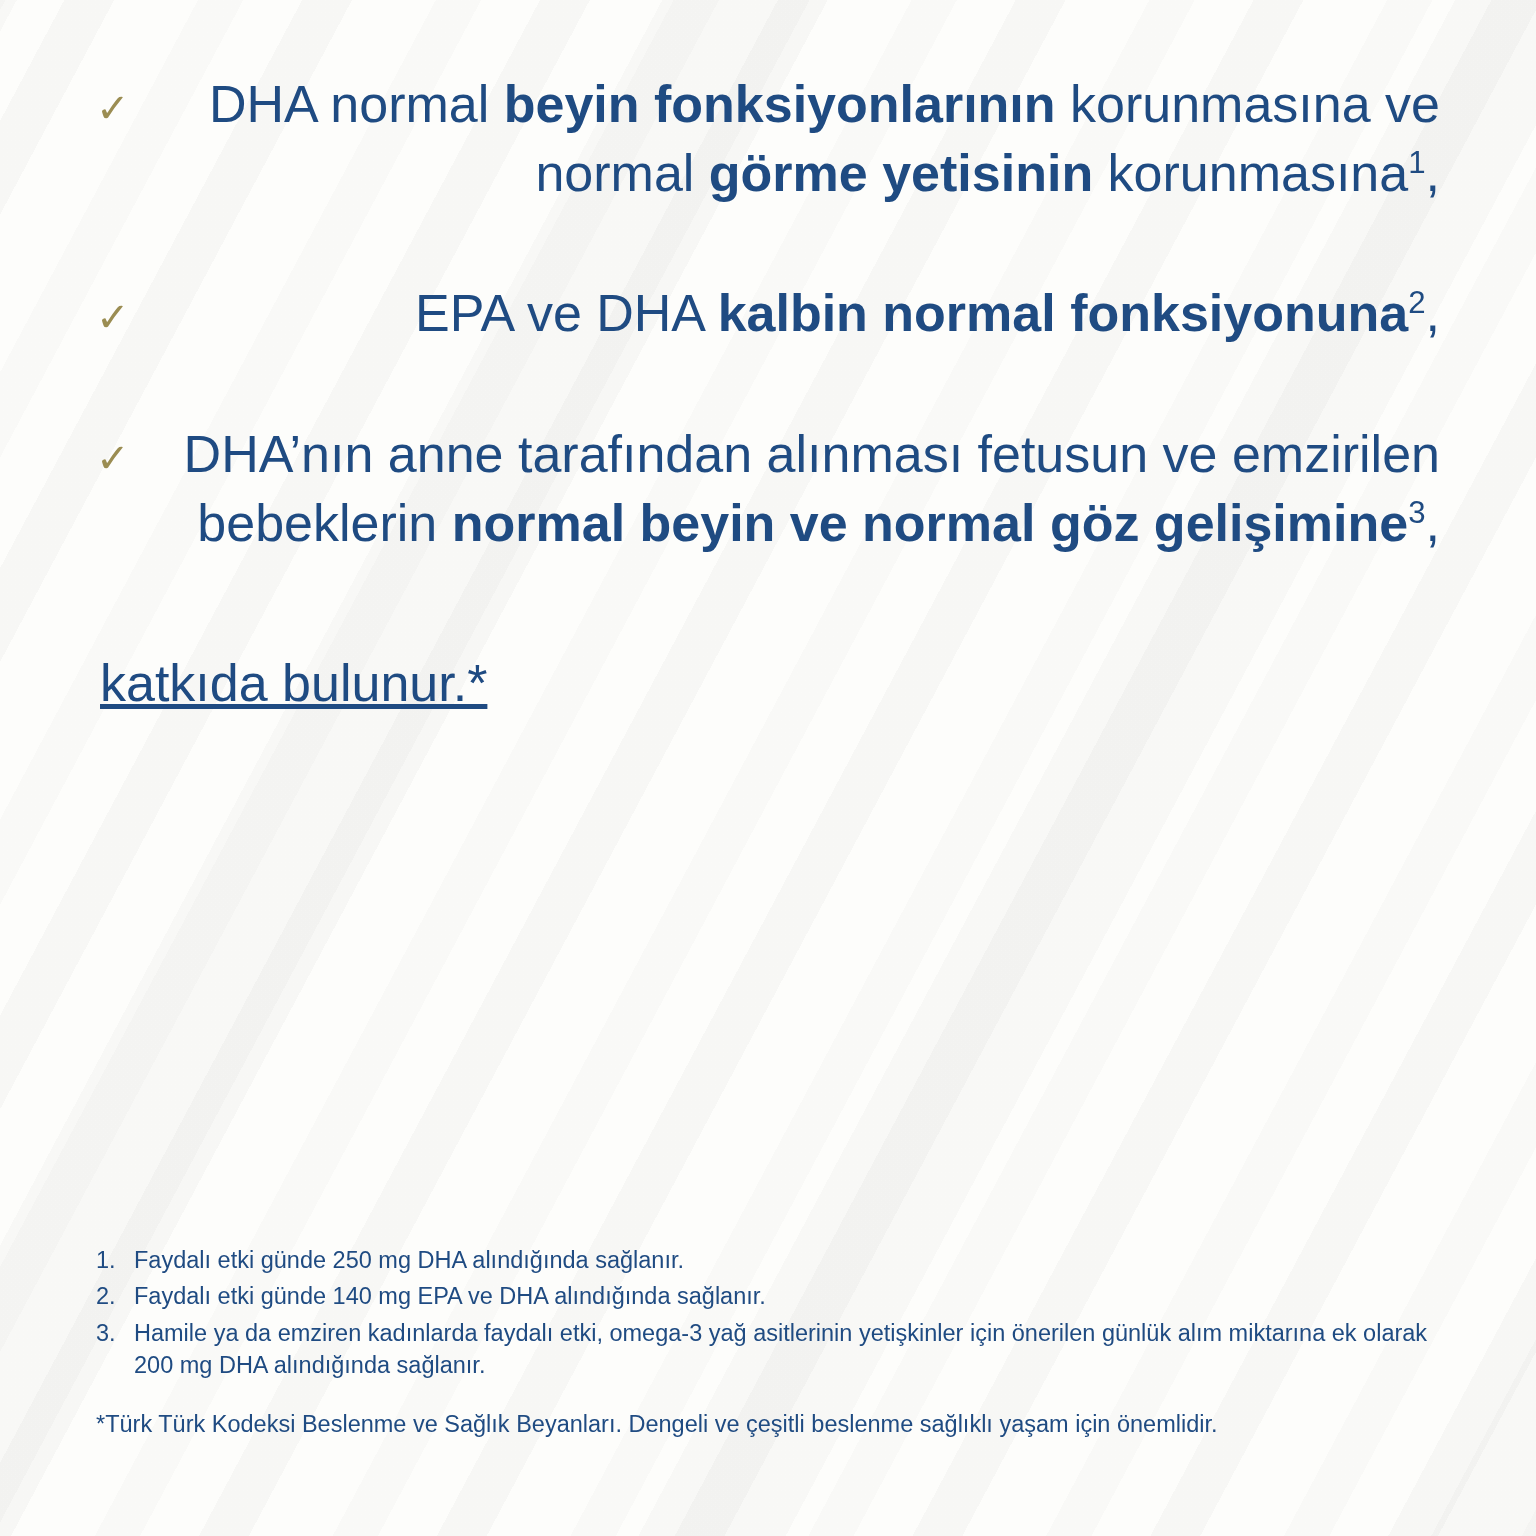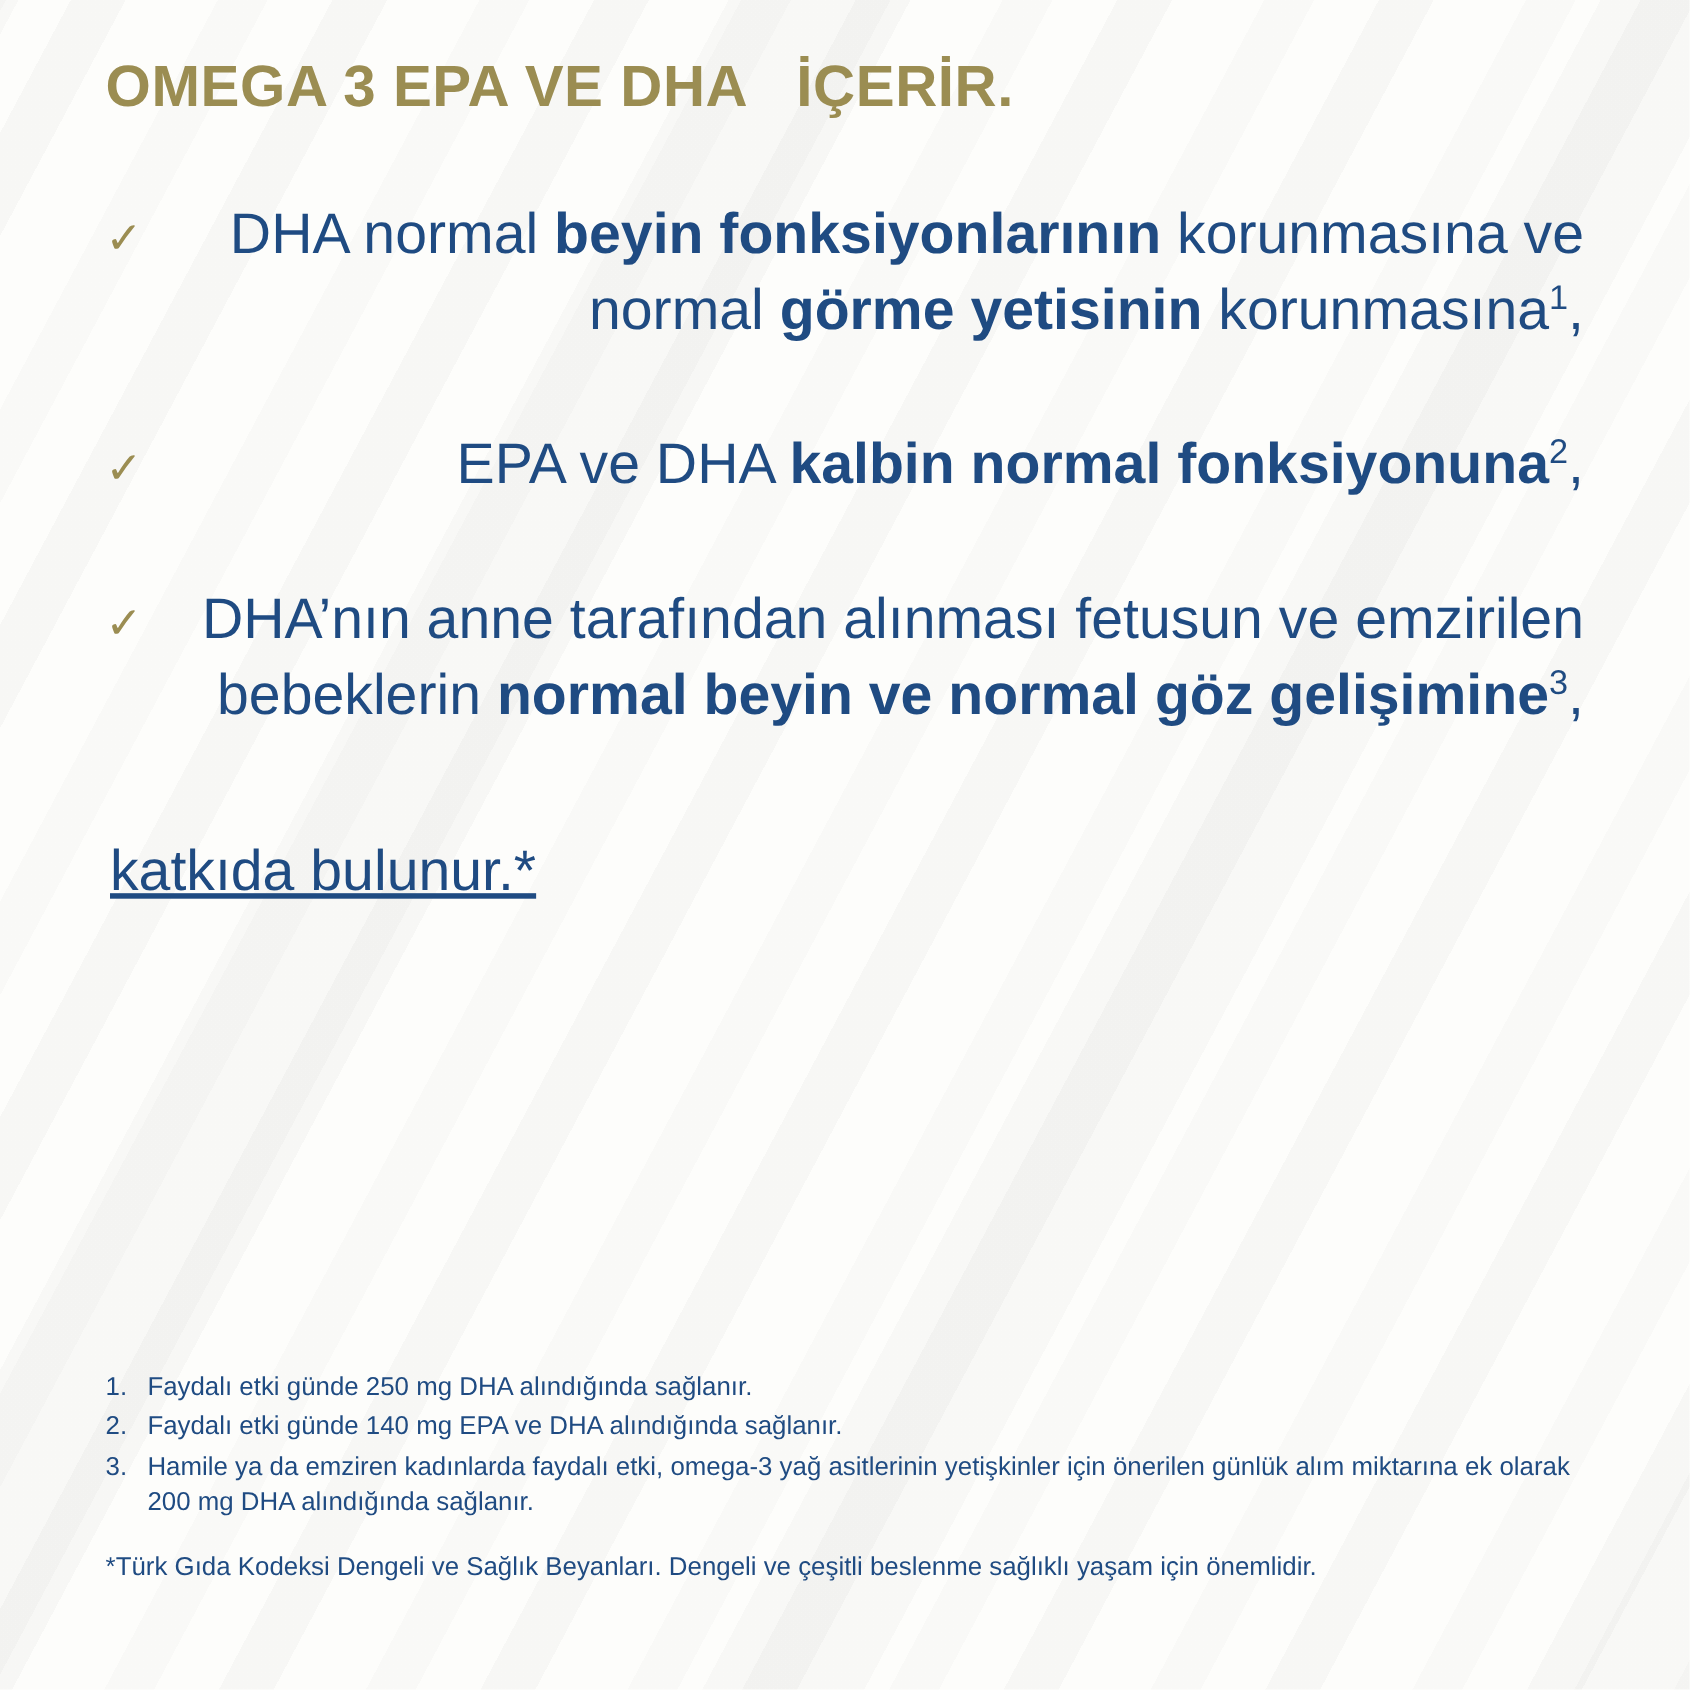--- a/index.html
+++ b/index.html
@@ -147,24 +147,20 @@
 </style>
 </head>
 <body>
 
 <div class="page">
   <div class="streaks"></div>
   <div class="streaks2"></div>
 
   <div class="content">
 
-    <div class="headline">
-      <span>OMEGA 3 EPA VE DHA</span>
-      &nbsp;&nbsp;<span>İÇERİR.</span>
-    </div>
 
     <div class="claims">
 
       <div class="claim claim-1">
         <div class="check">✓</div>
         <div class="claim-text">DHA normal <b>beyin fonksiyonlarının</b> korunmasına ve normal <b>görme yetisinin</b> korunmasına<sup>1</sup>,</div>
       </div>
 
       <div class="claim claim-2">
         <div class="check">✓</div>
@@ -192,16 +188,16 @@
     <div class="fn-row">
       <div class="fn-num">2.</div>
       <div class="fn-text">Faydalı etki günde 140 mg EPA ve DHA alındığında sağlanır.</div>
     </div>
 
     <div class="fn-row">
       <div class="fn-num">3.</div>
       <div class="fn-text">Hamile ya da emziren kadınlarda faydalı etki, omega-3 yağ asitlerinin yetişkinler için önerilen günlük alım miktarına ek olarak 200 mg DHA alındığında sağlanır.</div>
     </div>
 
-    <div class="fn-star">*Türk Gıda Kodeksi Dengeli ve Sağlık Beyanları. Dengeli ve çeşitli beslenme sağlıklı yaşam için önemlidir.</div>
+    <div class="fn-star">*Türk Türk Kodeksi Beslenme ve Sağlık Beyanları. Dengeli ve çeşitli beslenme sağlıklı yaşam için önemlidir.</div>
 
   </div>
 </div>
 
 </body></html>

